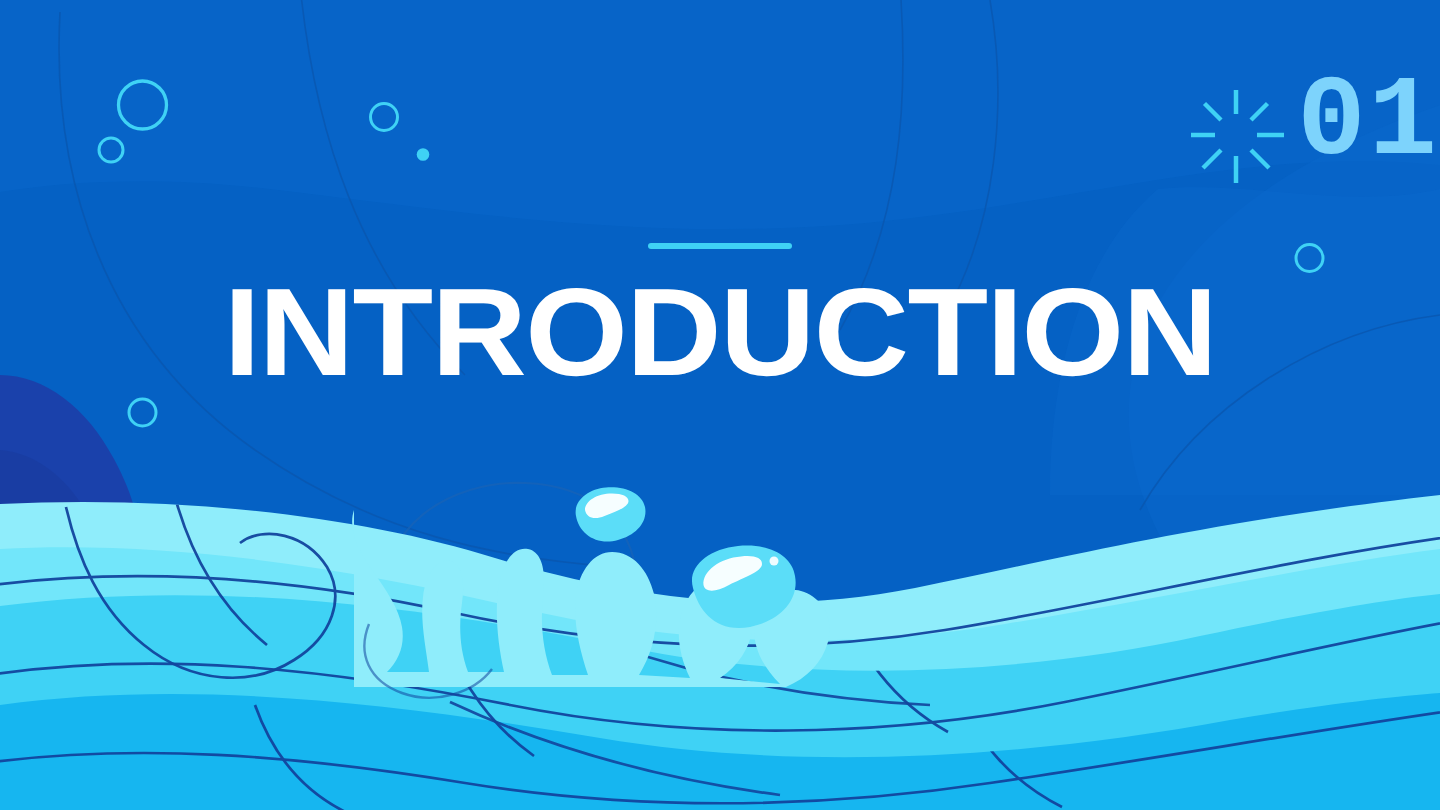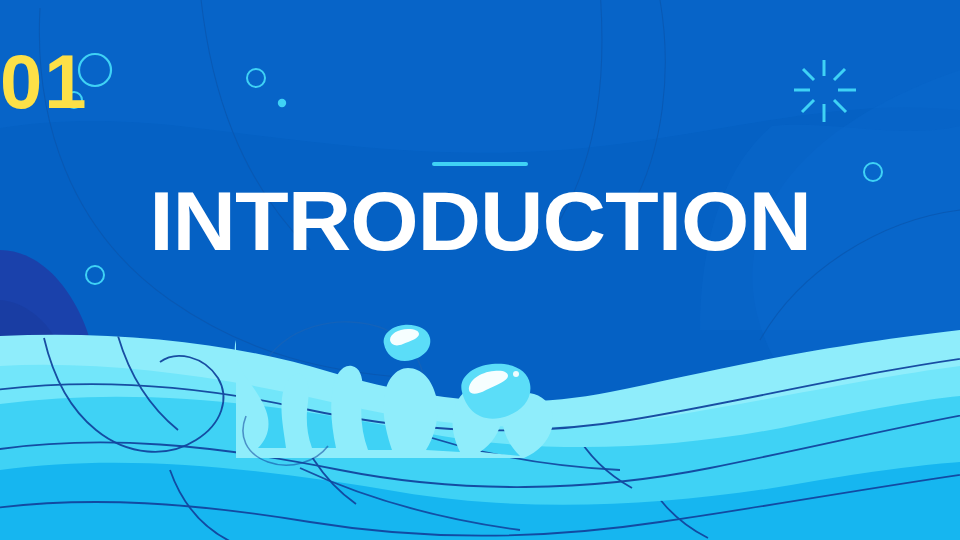--- a/index.html
+++ b/index.html
@@ -31,27 +31,27 @@
     width: 960px;
     height: 540px;
     z-index: 5;
     pointer-events: none;
   }
   .number {
     position: absolute;
     left: 0;
     top: 44px;
     width: 960px;
-    text-align: left;
-    color: #fde047;
+    text-align: right;
+    color: #7dd3fc;
     font-size: 76px;
     font-weight: 700;
     letter-spacing: 2px;
     line-height: 1;
-    font-family: Liberation Sans, sans-serif;
+    font-family: Liberation Mono, monospace;
   }
   .divider {
     position: absolute;
     left: 432px;
     top: 162px;
     width: 96px;
     height: 4px;
     background: #3FD2F5;
     border-radius: 2px;
   }

